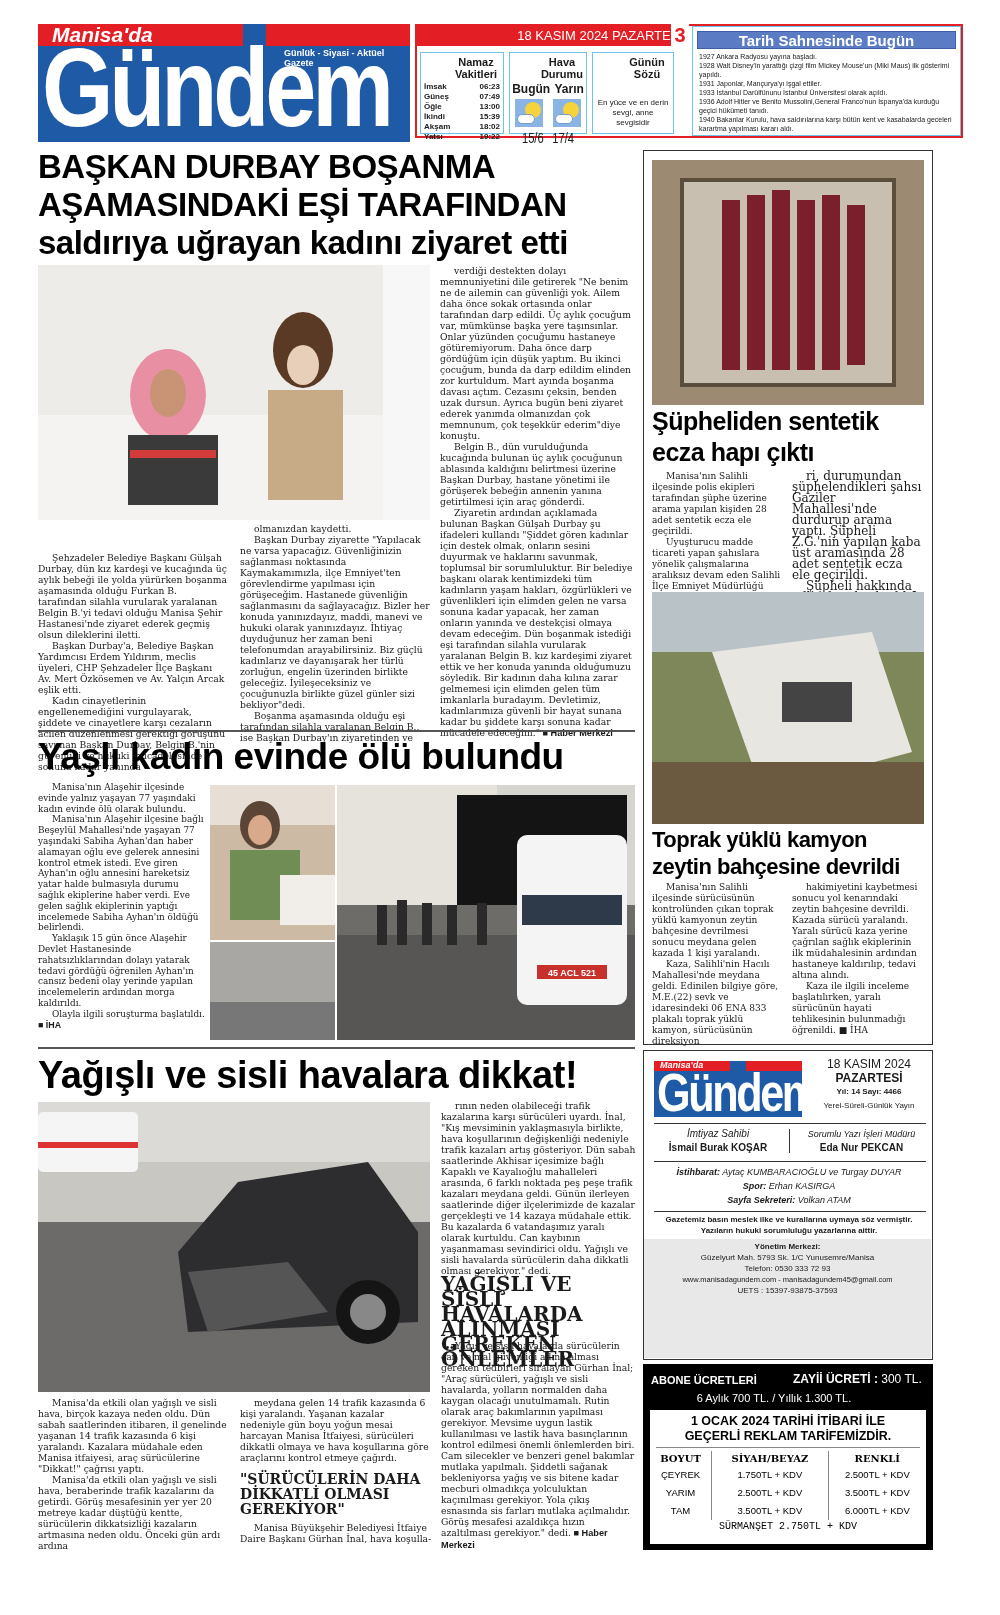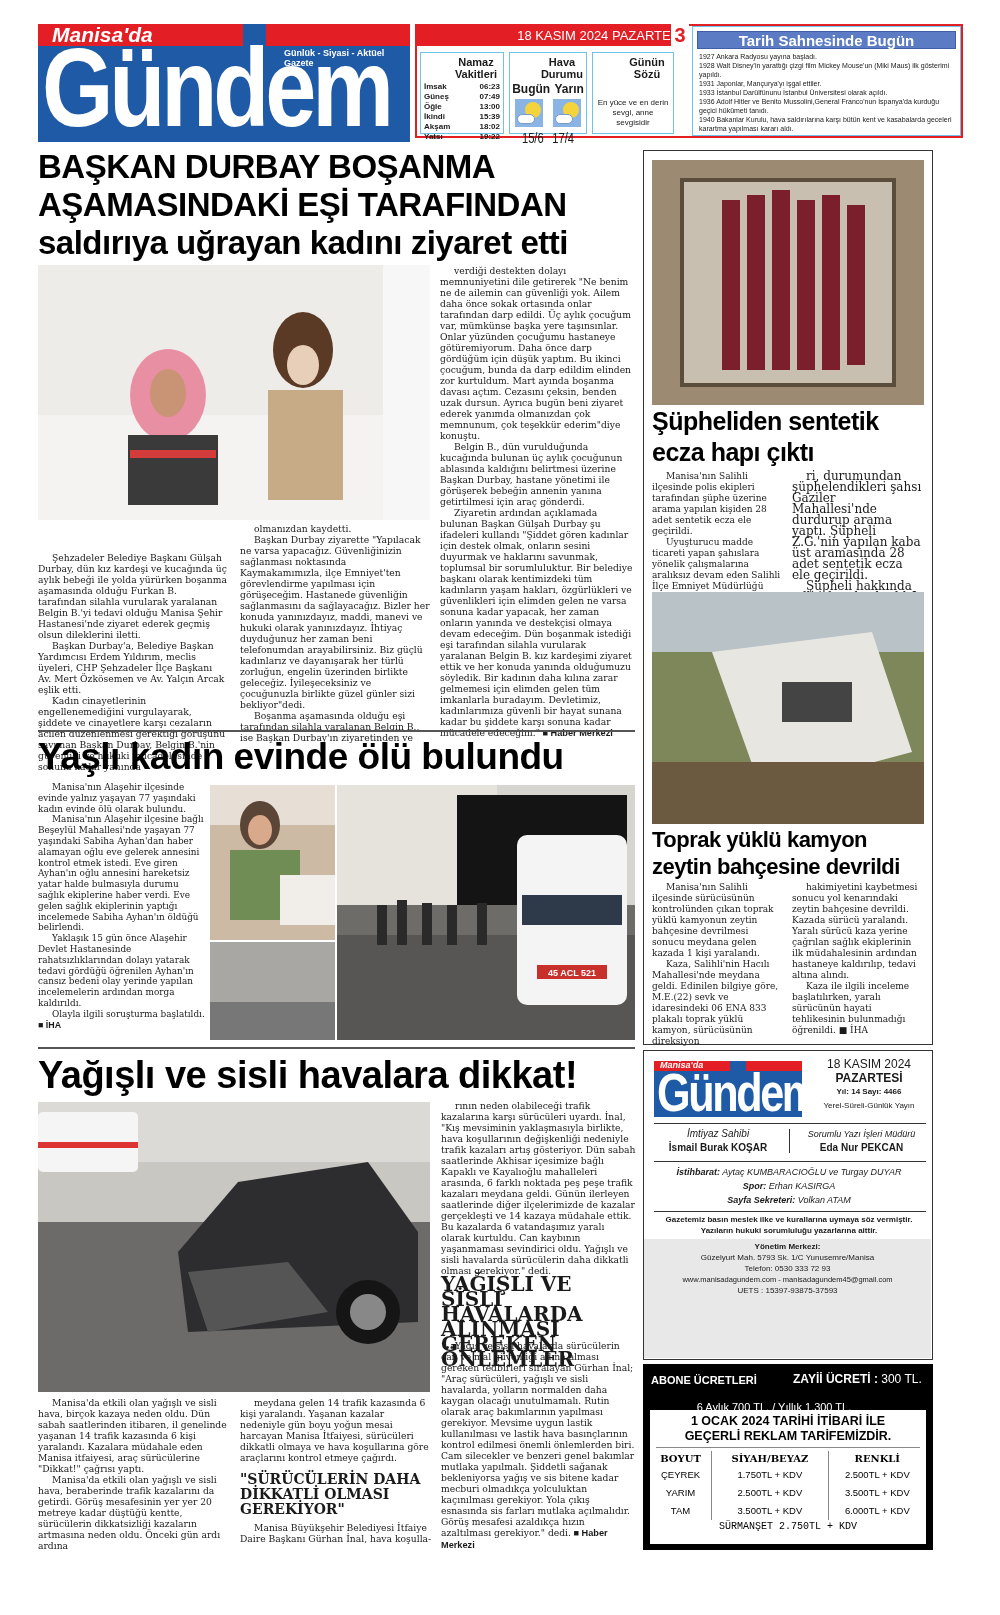--- a/index.html
+++ b/index.html
@@ -356,21 +356,21 @@
     <div>UETS : 15397-93875-37593</div>
   </div>
 </div>
 
 <div class="abs price-box" style="left:643px; top:1364px; width:290px; height:186px;">
   <div class="abs sans" style="left:8px; top:10px; font-size:11px; font-weight:bold;">ABONE ÜCRETLERİ</div>
   <div class="abs sans" style="left:150px; top:8px; font-size:12px;">
     <b>ZAYİİ ÜCRETİ :</b>
     <span>300 TL.</span>
   </div>
-  <div class="abs sans center" style="left:0; top:28px; width:262px; font-size:11px;margin-top:9px;">6 Aylık 700 TL.  /  Yıllık 1.300 TL.</div>
+  <div class="abs sans center" style="left:0; top:28px; width:262px; font-size:11px;">6 Aylık 700 TL.  /  Yıllık 1.300 TL.</div>
   <div class="abs tariff" style="left:7px; top:46px; width:276px; height:134px;">
     <div class="sans center" style="font-weight:bold; font-size:12.5px; line-height:15px; margin-top:4px;">
       <div>1 OCAK 2024 TARİHİ İTİBARİ İLE</div>
       <div>GEÇERLİ REKLAM TARİFEMİZDİR.</div>
     </div>
     <div style="height:1px; background:#888; margin:3px 6px;"></div>
     <table>
       <thead>
           <tr id="tariff-head">
             <th>BOYUT</th>

